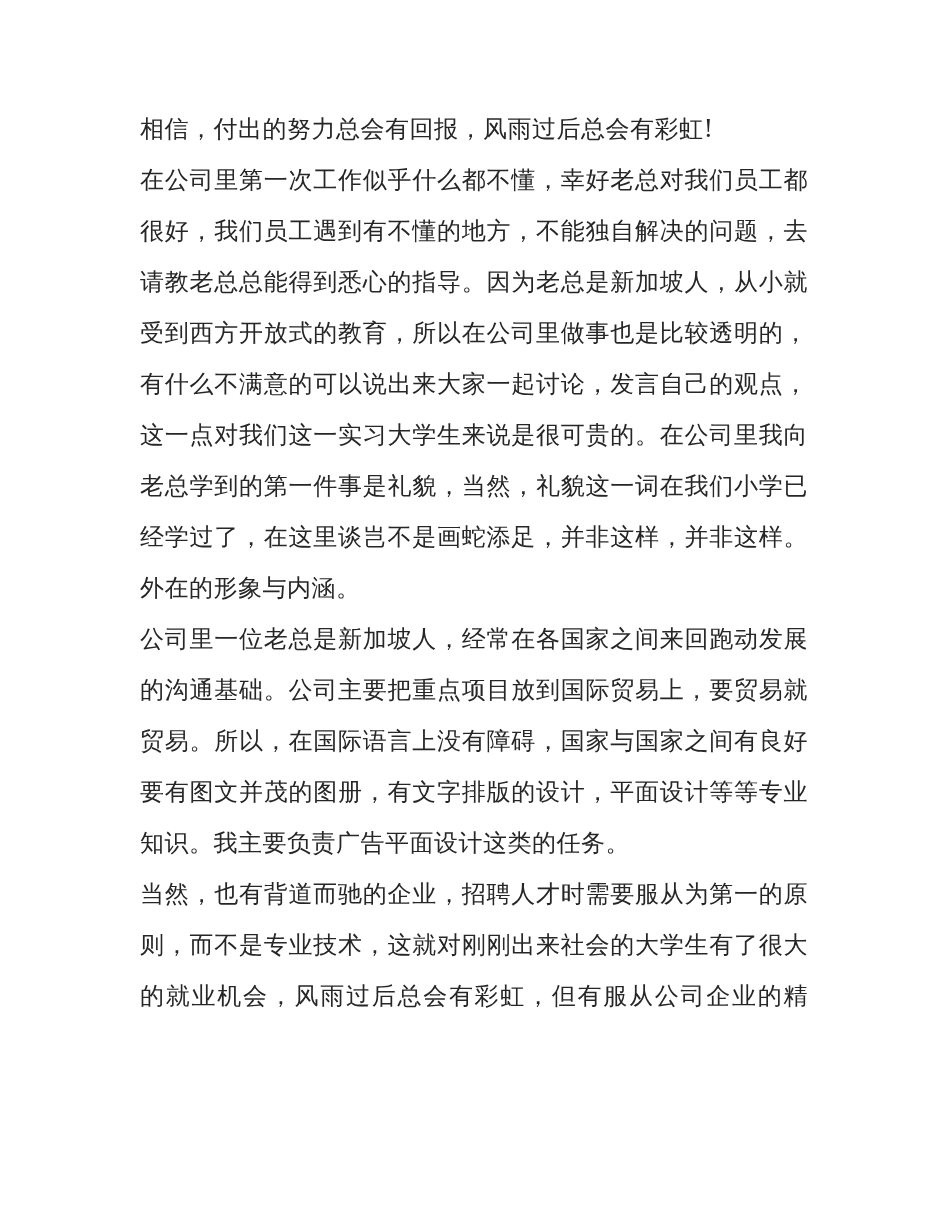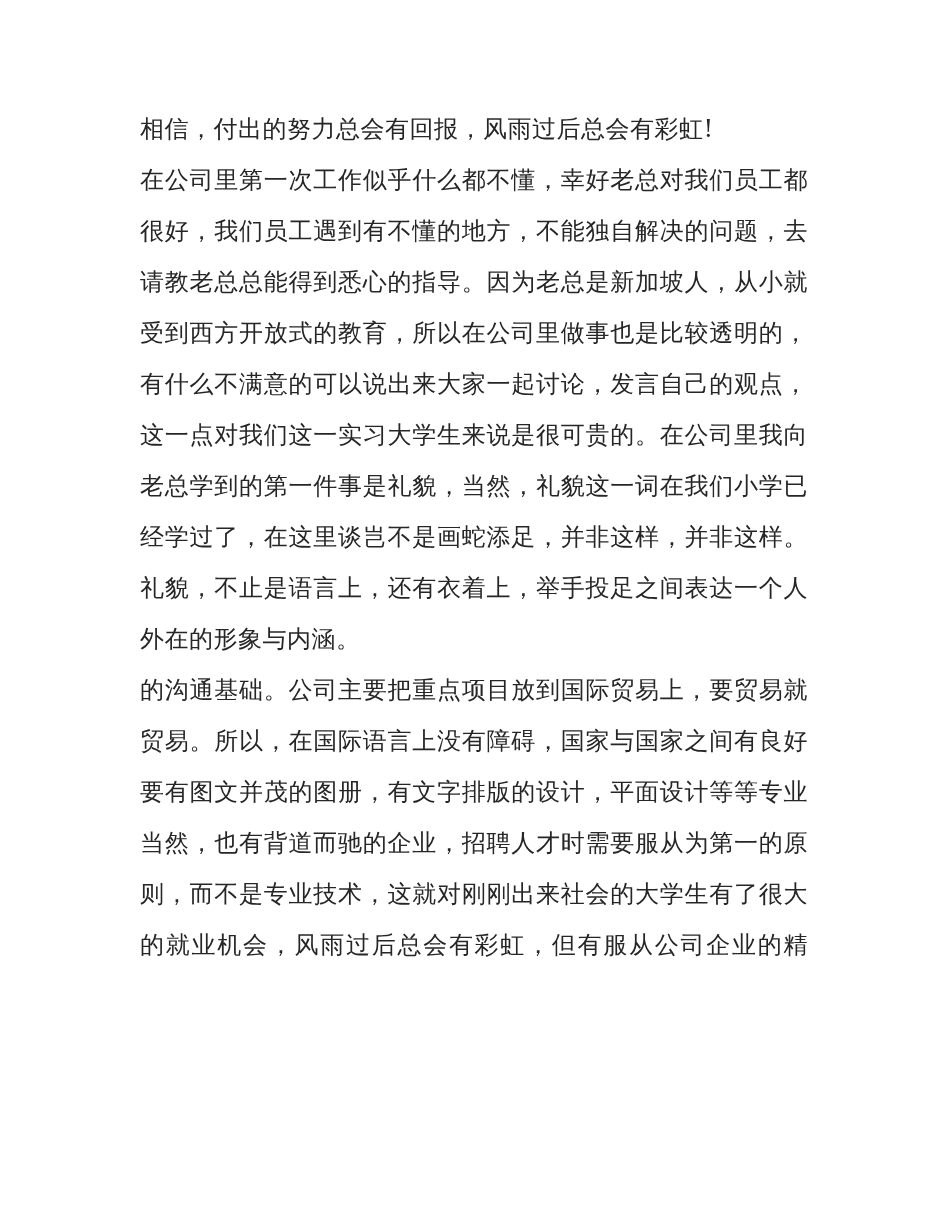--- a/index.html
+++ b/index.html
@@ -53,27 +53,28 @@
       </div>
       <div class="paragraph">
         <div class="line">在公司里第一次工作似乎什么都不懂，幸好老总对我们员工都</div>
         <div class="line">很好，我们员工遇到有不懂的地方，不能独自解决的问题，去</div>
         <div class="line">请教老总总能得到悉心的指导。因为老总是新加坡人，从小就</div>
         <div class="line">受到西方开放式的教育，所以在公司里做事也是比较透明的，</div>
         <div class="line">有什么不满意的可以说出来大家一起讨论，发言自己的观点，</div>
         <div class="line">这一点对我们这一实习大学生来说是很可贵的。在公司里我向</div>
         <div class="line">老总学到的第一件事是礼貌，当然，礼貌这一词在我们小学已</div>
         <div class="line">经学过了，在这里谈岂不是画蛇添足，并非这样，并非这样。</div>
-        <div class="line">礼貌，不止是语言上，还有衣着上，举手投足之间表达一个人</div>
         <div class="line last">外在的形象与内涵。</div>
       </div>
       <div class="paragraph">
+        <div class="line">公司里一位老总是新加坡人，经常在各国家之间来回跑动发展</div>
         <div class="line">的沟通基础。公司主要把重点项目放到国际贸易上，要贸易就</div>
         <div class="line">贸易。所以，在国际语言上没有障碍，国家与国家之间有良好</div>
         <div class="line">要有图文并茂的图册，有文字排版的设计，平面设计等等专业</div>
+        <div class="line last">知识。我主要负责广告平面设计这类的任务。</div>
       </div>
       <div class="paragraph">
         <div class="line">当然，也有背道而驰的企业，招聘人才时需要服从为第一的原</div>
         <div class="line">则，而不是专业技术，这就对刚刚出来社会的大学生有了很大</div>
         <div class="line">的就业机会，风雨过后总会有彩虹，但有服从公司企业的精</div>
       </div>
     </div>
 </div>
 
 </body></html>

